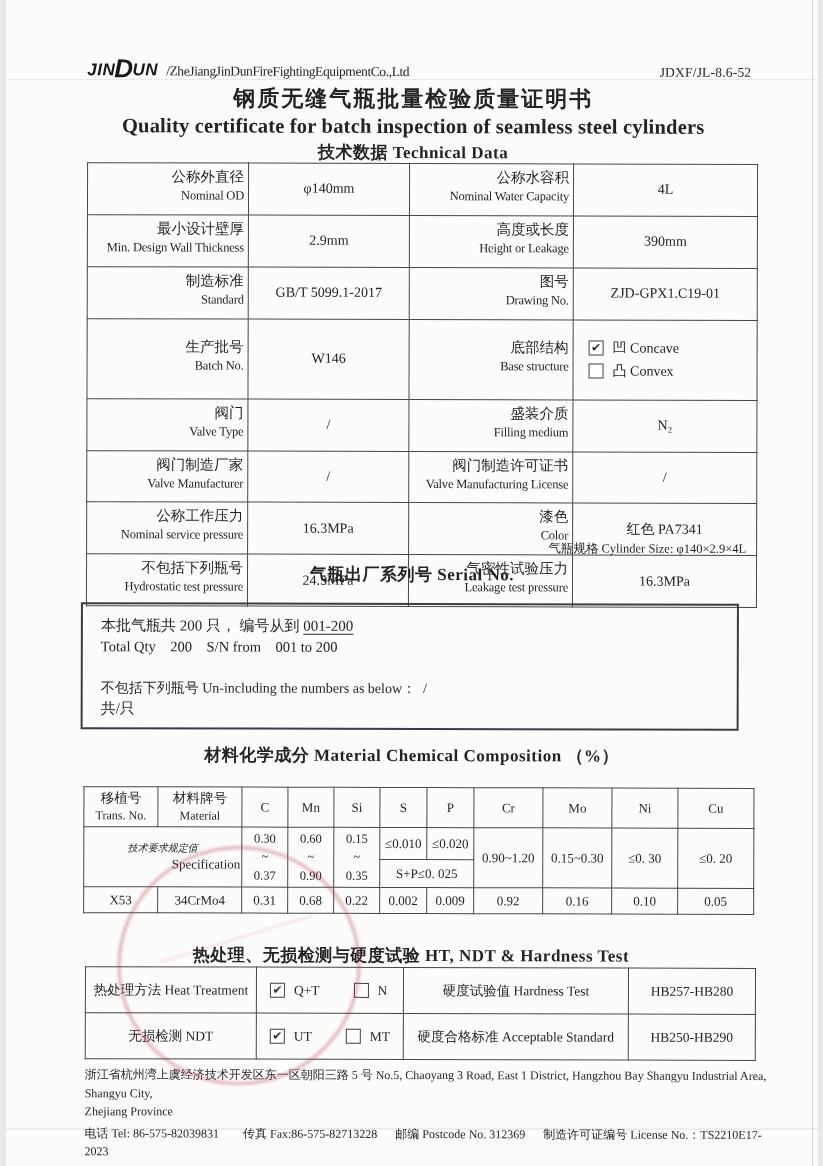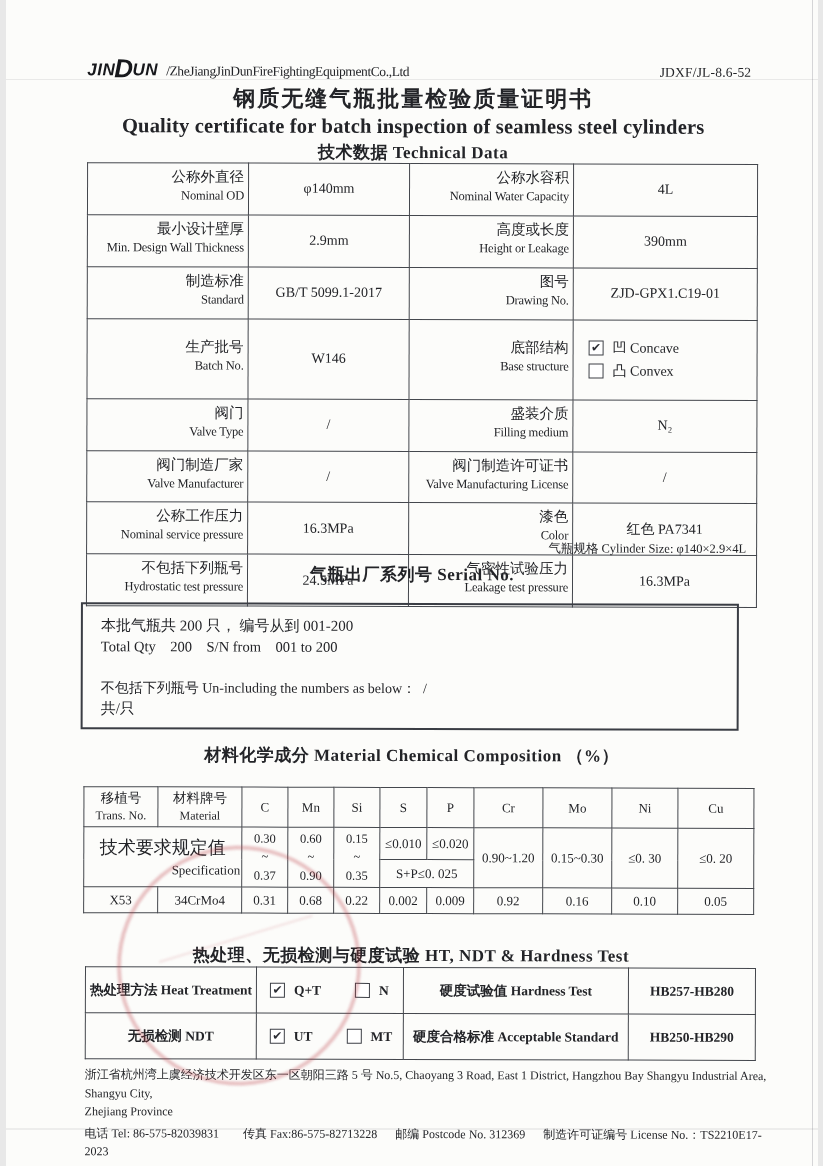--- a/index.html
+++ b/index.html
@@ -53,37 +53,37 @@
   .opt-line{display:flex;align-items:center;gap:9px;margin:5px 0 5px 14px;text-align:left;font-size:14px;}
 
   .type-line{position:absolute;top:540px;left:84px;right:72px;display:flex;font-size:12.5px;}
   .type-right{margin-left:auto;text-align:right;}
 
   .serial-box{
     position:absolute;top:603px;left:75px;width:658px;height:127px;
     border:2px solid #3a3d44;box-sizing:border-box;padding:12px 18px;
   }
   .serial-box .l1{font-size:15px;}
-  .serial-box .l1 .range{text-underline-offset:3px;}
+  .serial-box .l1 .range{text-decoration:underline;text-underline-offset:3px;}
   .serial-box .l2{font-size:14.5px;margin-top:3px;white-space:pre-wrap;}
   .serial-box .l3{font-size:14px;margin-top:24px;white-space:pre-wrap;}
   .serial-box .l4{font-size:15px;margin-top:2px;}
 
   .chem-table{position:absolute;top:787px;left:78px;width:670px;}
   .chem-table td{text-align:center;vertical-align:middle;font-size:13px;padding:1px 1px;}
   .chem-table .hdr .zh{font-size:13.5px;line-height:1.4;}
   .chem-table .hdr .en{font-size:12px;line-height:1.3;}
   .chem-table .stack div{line-height:1.45;font-size:12.5px;}
-  .spec-lbl .zh{font-size:18px;line-height:1.5;}
+  .spec-lbl .zh{font-size:10px;line-height:1.5;font-style:italic;}
   .spec-lbl .en{font-size:13px;line-height:1.4;text-align:right;}
 
   .remarks{position:absolute;top:917px;left:85px;font-size:14.5px;white-space:pre-wrap;}
 
   .ht-table{position:absolute;top:967px;left:80px;width:670px;}
-  .ht-table td{text-align:center;vertical-align:middle;font-size:13.5px;height:43px;font-weight:bold;}
+  .ht-table td{text-align:center;vertical-align:middle;font-size:13.5px;height:43px;}
   .ht-opts{display:flex;align-items:center;gap:34px;padding-left:12px;}
   .ht-opt{display:flex;align-items:center;gap:9px;font-size:13.5px;}
 
   .footer{position:absolute;top:1066px;left:80px;width:690px;font-size:12px;line-height:1.55;}
   .footer .contact{margin-top:3px;white-space:pre-wrap;}
 </style>
 </head>
 <body>
 
 <div class="page">

